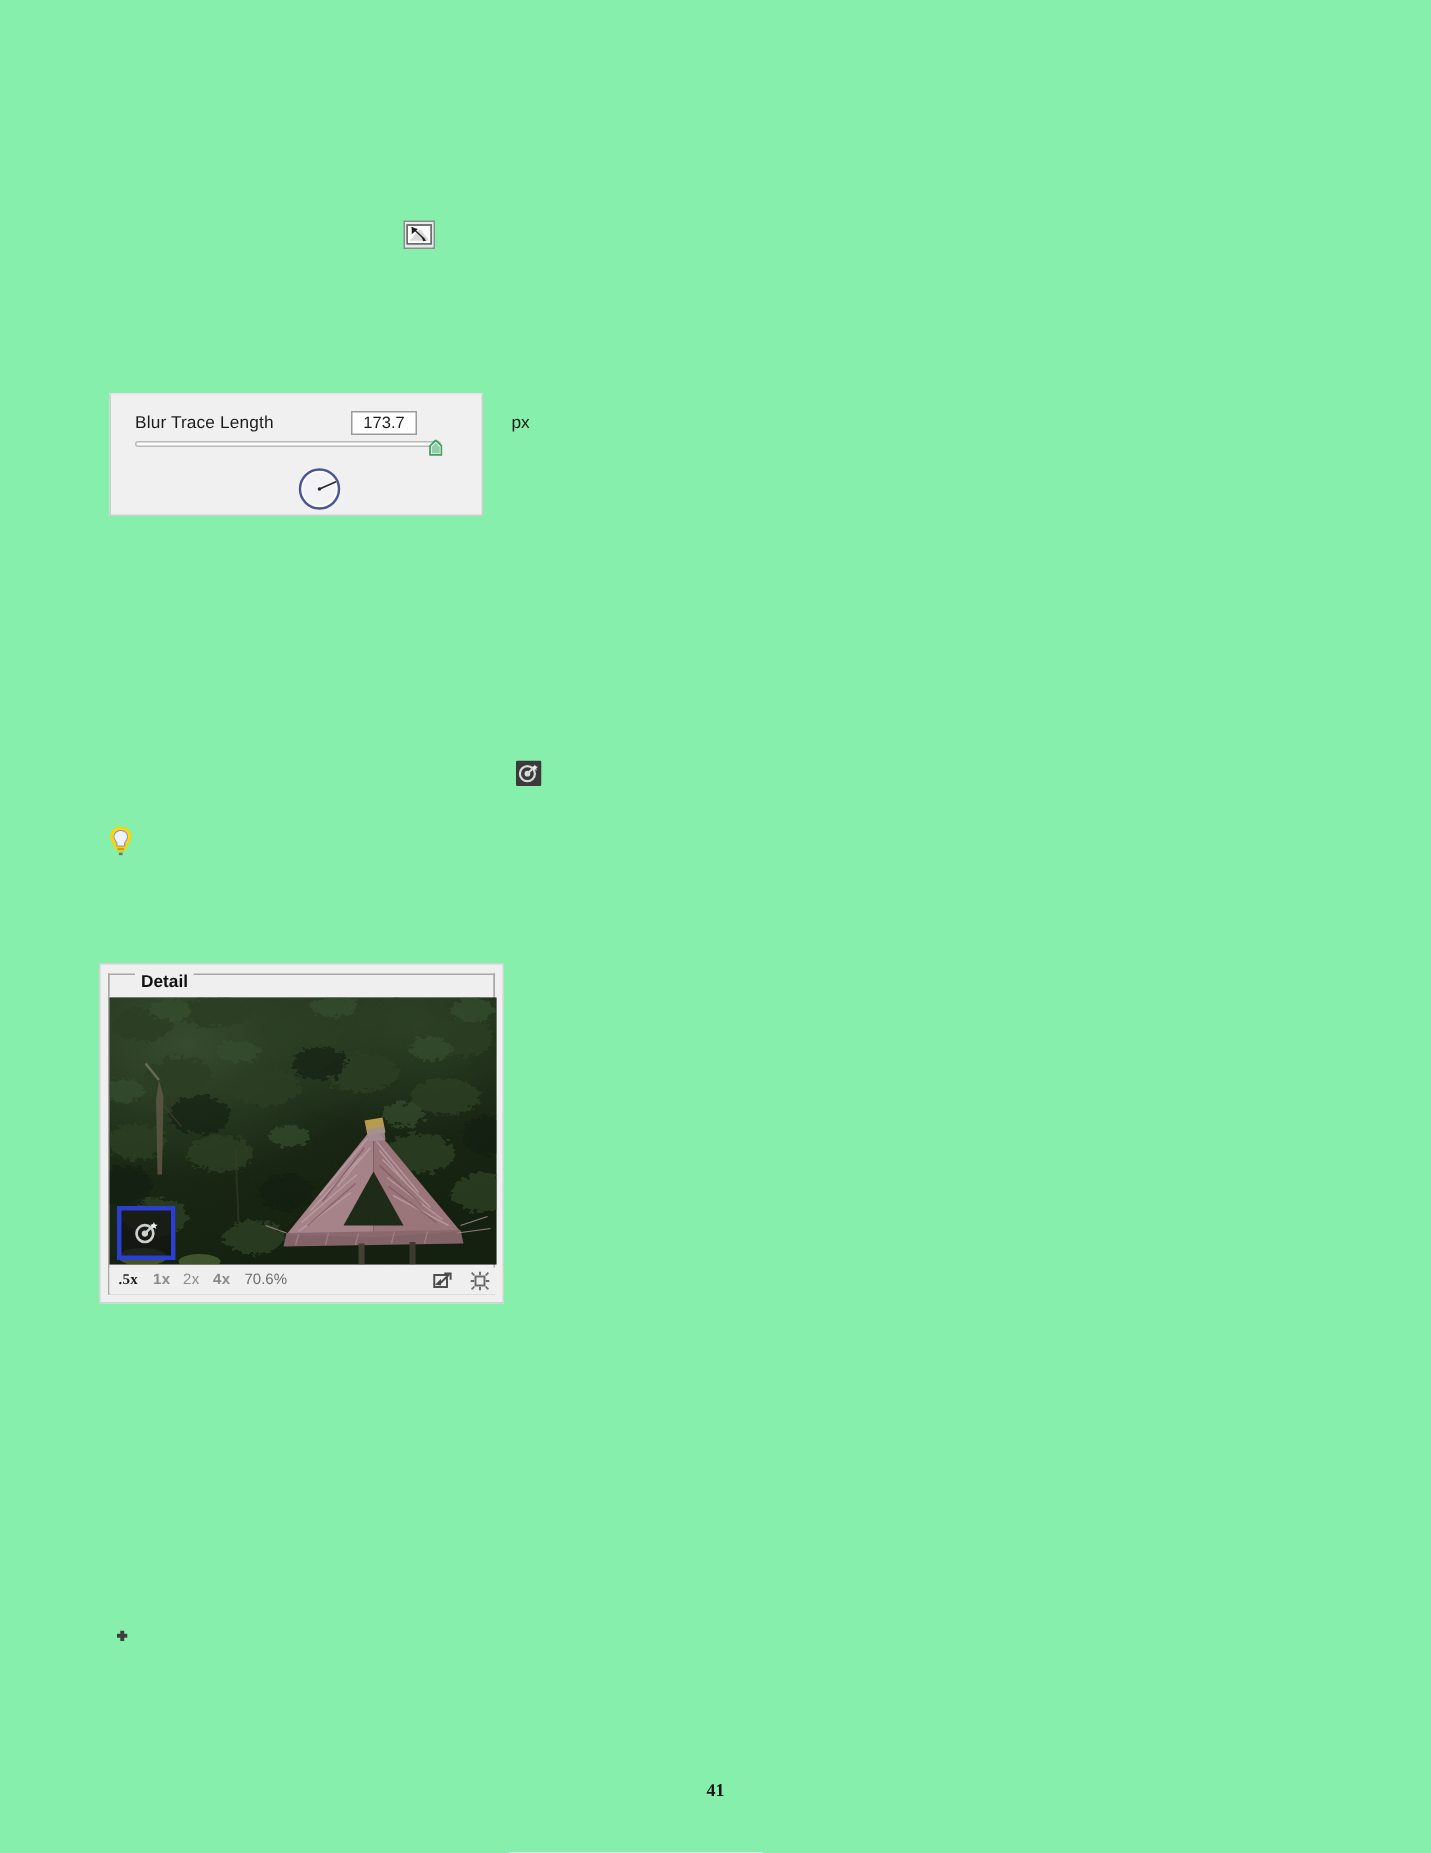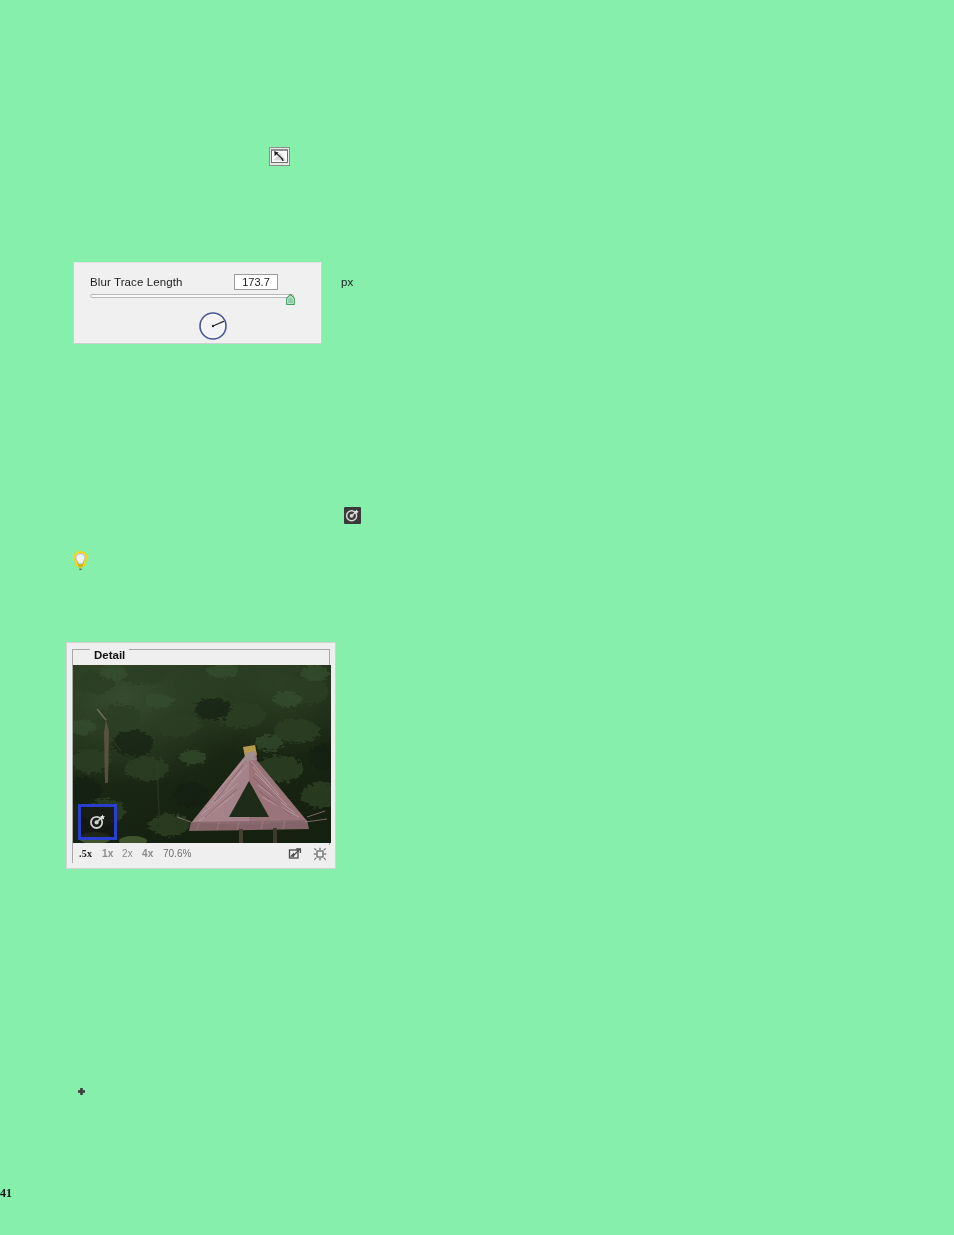--- a/index.html
+++ b/index.html
@@ -254,20 +254,21 @@
     width: 7px;
     height: 7px;
   }
 
   
   .page-number {
     position: absolute;
     left: 0;
     right: 0;
     top: 1186px;
+    text-align: center;
     font-family: "Liberation Serif", serif;
     font-size: 12px;
     font-weight: bold;
     color: #161616;
   }
 </style>
 </head>
 <body>
 
 <div class="page">

